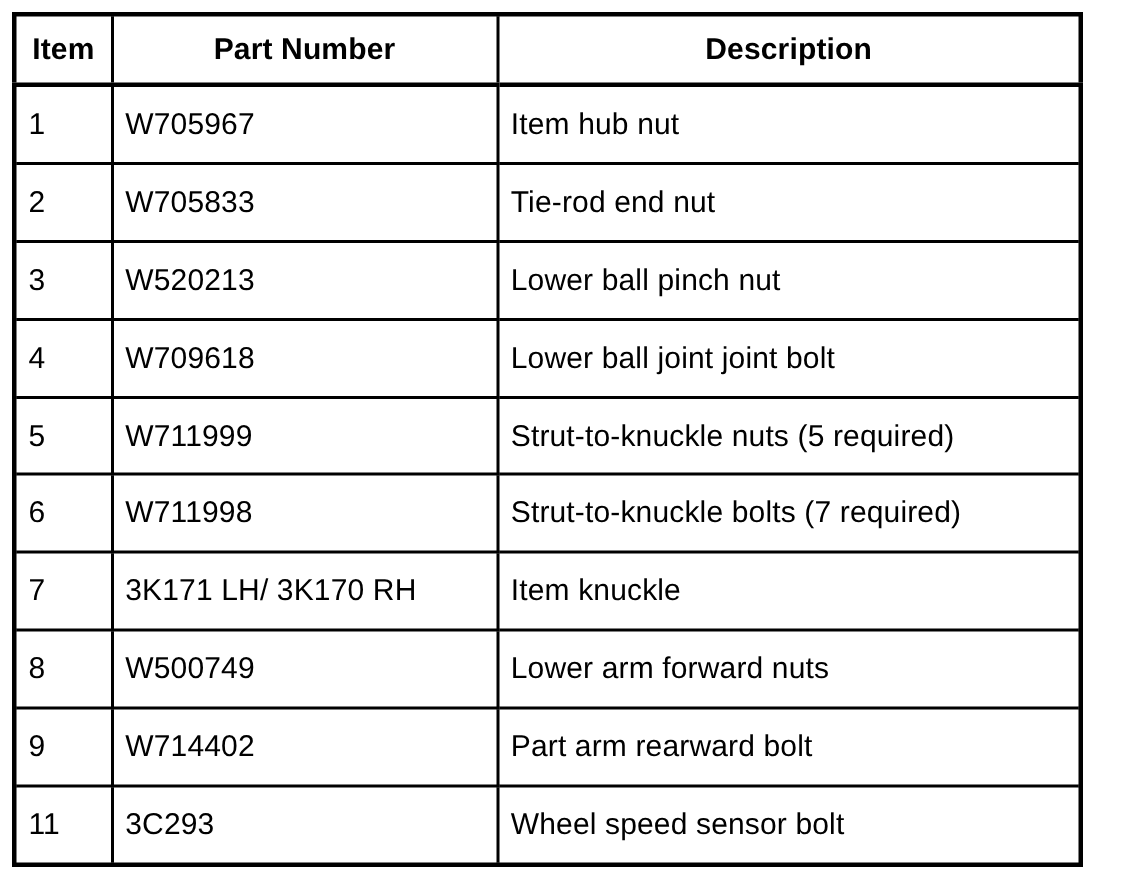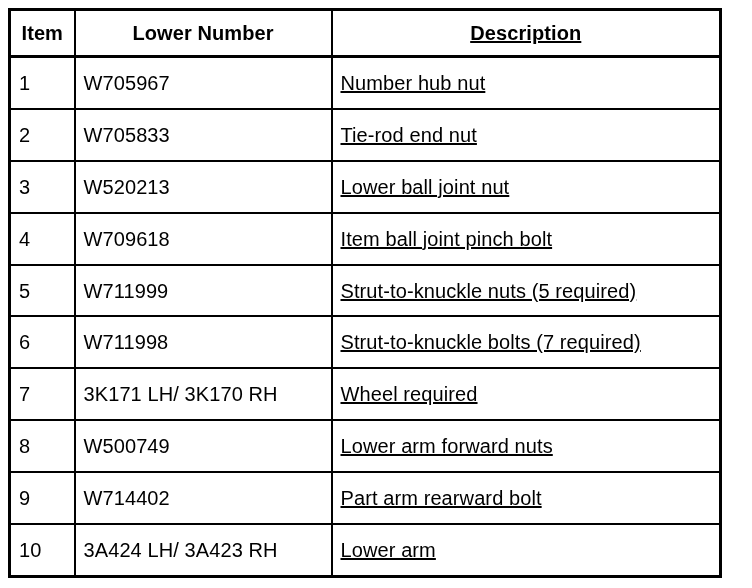--- a/index.html
+++ b/index.html
@@ -48,21 +48,20 @@
     border-bottom: 2px solid #000000;
     font-size: 20px;
     line-height: 22px;
     white-space: nowrap;
     overflow: hidden;
   }
 
   .parts-table th:last-child,
   .parts-table td:last-child {
     border-right: none;
-    text-decoration: underline;
   }
 
   .parts-table tbody tr:last-child td {
     border-bottom: none;
   }
 
   
   .parts-table thead th {
     font-weight: bold;
     text-align: center;
@@ -87,72 +86,72 @@
   <table class="parts-table">
     <colgroup>
       <col class="col-item">
       <col class="col-part">
       <col class="col-desc">
     </colgroup>
 
     <thead>
       <tr>
         <th>Item</th>
-        <th>Lower Number</th>
+        <th>Part Number</th>
         <th>Description</th>
       </tr>
     </thead>
 
     <tbody>
       <tr>
         <td>1</td>
         <td>W705967</td>
-        <td>Number hub nut</td>
+        <td>Item hub nut</td>
       </tr>
       <tr>
         <td>2</td>
         <td>W705833</td>
         <td>Tie-rod end nut</td>
       </tr>
       <tr>
         <td>3</td>
         <td>W520213</td>
-        <td>Lower ball joint nut</td>
+        <td>Lower ball pinch nut</td>
       </tr>
       <tr>
         <td>4</td>
         <td>W709618</td>
-        <td>Item ball joint pinch bolt</td>
+        <td>Lower ball joint joint bolt</td>
       </tr>
       <tr>
         <td>5</td>
         <td>W711999</td>
         <td>Strut-to-knuckle nuts (5 required)</td>
       </tr>
       <tr>
         <td>6</td>
         <td>W711998</td>
         <td>Strut-to-knuckle bolts (7 required)</td>
       </tr>
       <tr>
         <td>7</td>
         <td>3K171 LH/ 3K170 RH</td>
-        <td>Wheel required</td>
+        <td>Item knuckle</td>
       </tr>
       <tr>
         <td>8</td>
         <td>W500749</td>
         <td>Lower arm forward nuts</td>
       </tr>
       <tr>
         <td>9</td>
         <td>W714402</td>
         <td>Part arm rearward bolt</td>
       </tr>
       <tr>
-        <td>10</td>
-        <td>3A424 LH/ 3A423 RH</td>
-        <td>Lower arm</td>
+        <td>11</td>
+        <td>3C293</td>
+        <td>Wheel speed sensor bolt</td>
       </tr>
     </tbody>
   </table>
 
 </div>
 
 </body></html>

